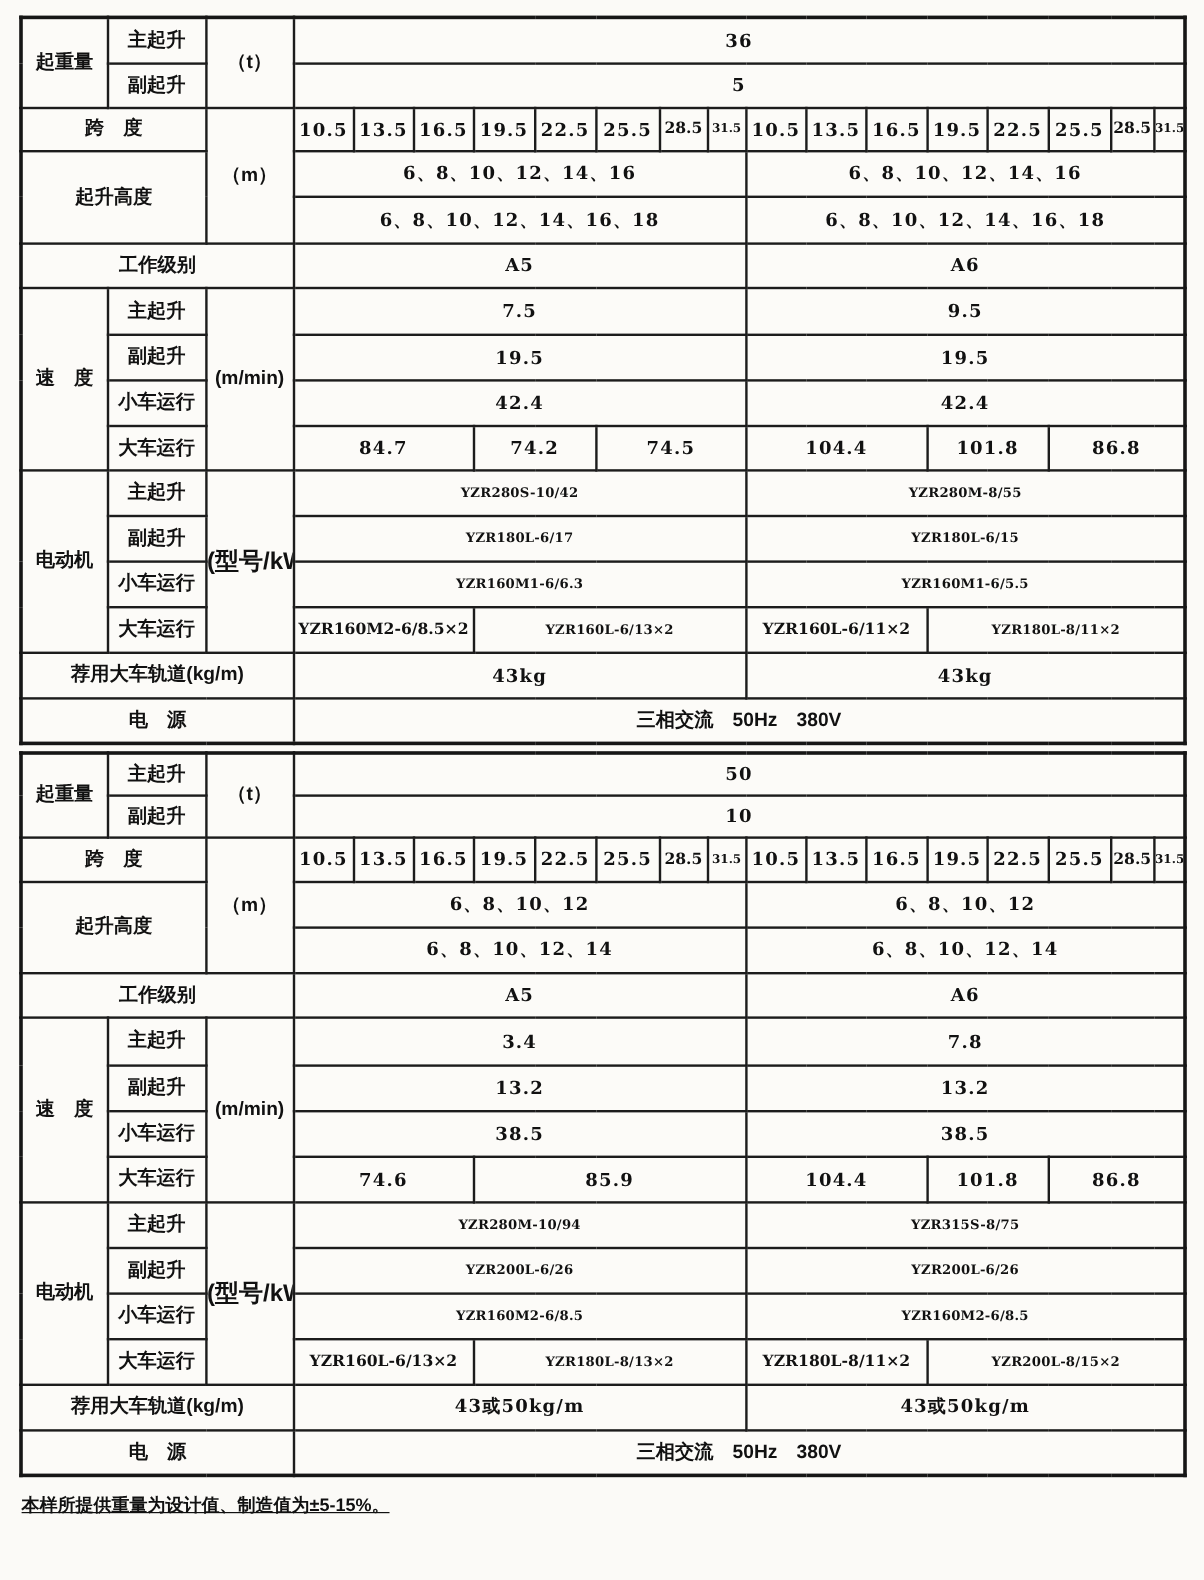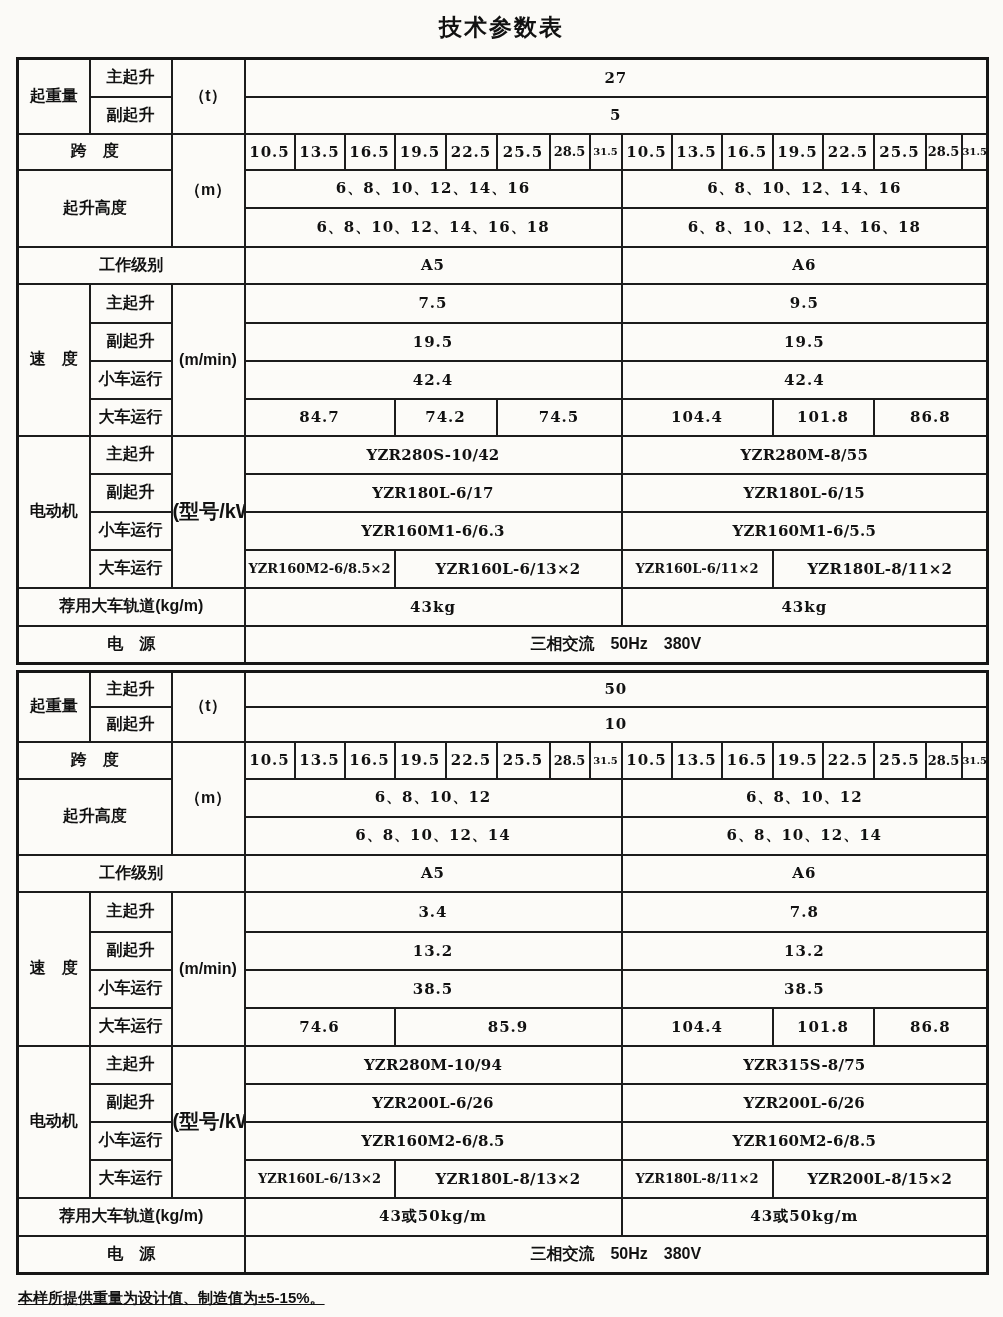--- a/index.html
+++ b/index.html
@@ -31,36 +31,35 @@
     border:2px solid #1c1c1c;
     text-align:center;
     vertical-align:middle;
     padding:0;
     overflow:hidden;
     white-space:nowrap;
   }
   .lb { font-weight:bold; font-size:16px; }
   .lbs { font-weight:bold; font-size:20px;margin-left:28px; }
   .num { font-family:"DejaVu Serif", serif; font-size:15px; font-weight:bold; letter-spacing:1px; }
-  .mdl { font-family:"DejaVu Serif", serif; font-size:15px; font-weight:bold; letter-spacing:0.2px; }
+  .mdl { font-family:"DejaVu Serif", serif; font-size:11px; font-weight:bold; letter-spacing:0.2px; }
   .sm  { font-size:13px; letter-spacing:0; }
   .xs  { font-size:10px; letter-spacing:0; }
   .footnote {
     margin:14px 0 0 18px;
     font-size:15px;
     font-weight:bold;
     text-decoration:underline;
   }
 </style>
 </head>
 <body>
 
 <div class="page">
 
-  <div class="title">技术参数表</div>
 
   <table class="t t1">
     <colgroup>
       <col style="width:72px">
         <col style="width:82px">
         <col style="width:73px">
       <col style="width:50px">
         <col style="width:50px">
         <col style="width:50px">
         <col style="width:51px">
@@ -75,21 +74,21 @@
         <col style="width:51px">
         <col style="width:52px">
         <col style="width:36px">
         <col style="width:26px">
     </colgroup>
     <tbody>
         <tr style="height:38px">
       <td rowspan="2" class="lb">起重量</td>
       <td class="lb">主起升</td>
       <td rowspan="2" class="lb">（t）</td>
-      <td colspan="16" class="num">27</td>
+      <td colspan="16" class="num">36</td>
     </tr>
     <tr style="height:37px">
       <td class="lb">副起升</td>
       <td colspan="16" class="num">5</td>
     </tr>
     <tr style="height:36px">
       <td colspan="2" class="lb">跨　度</td>
       <td rowspan="3" class="lb">（m）</td>
       <td class="num">10.5</td>
       <td class="num">13.5</td>

